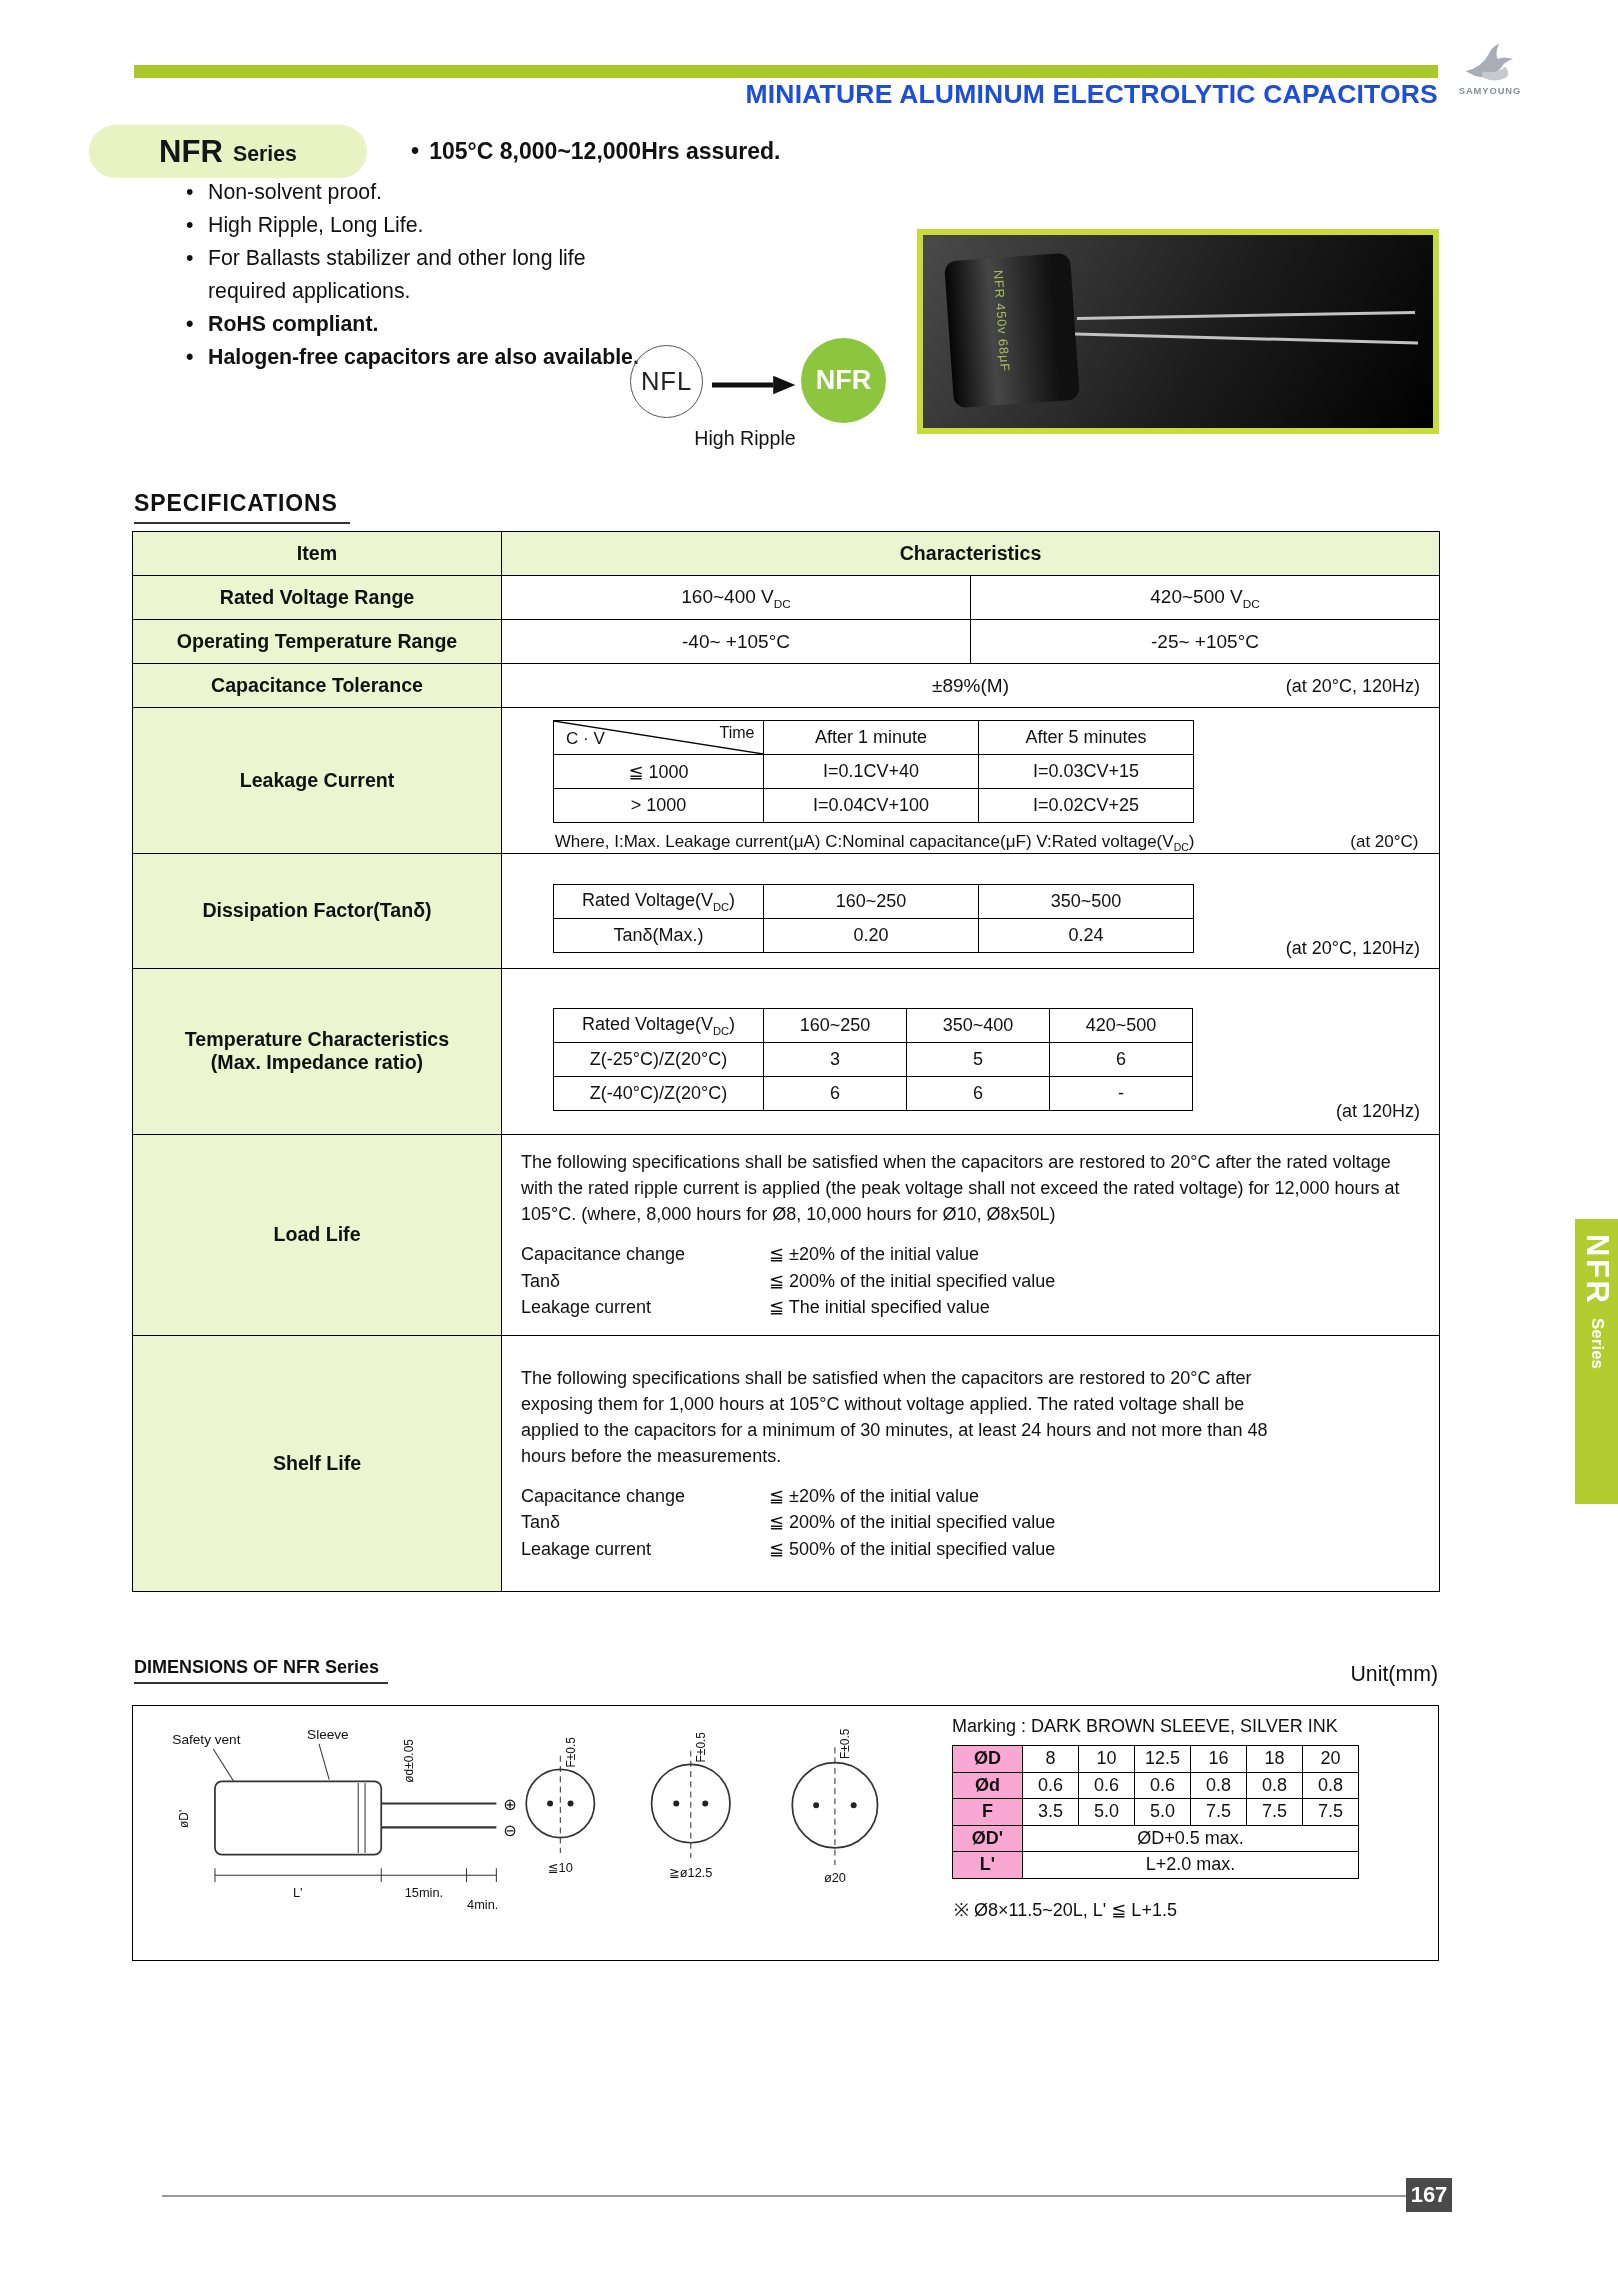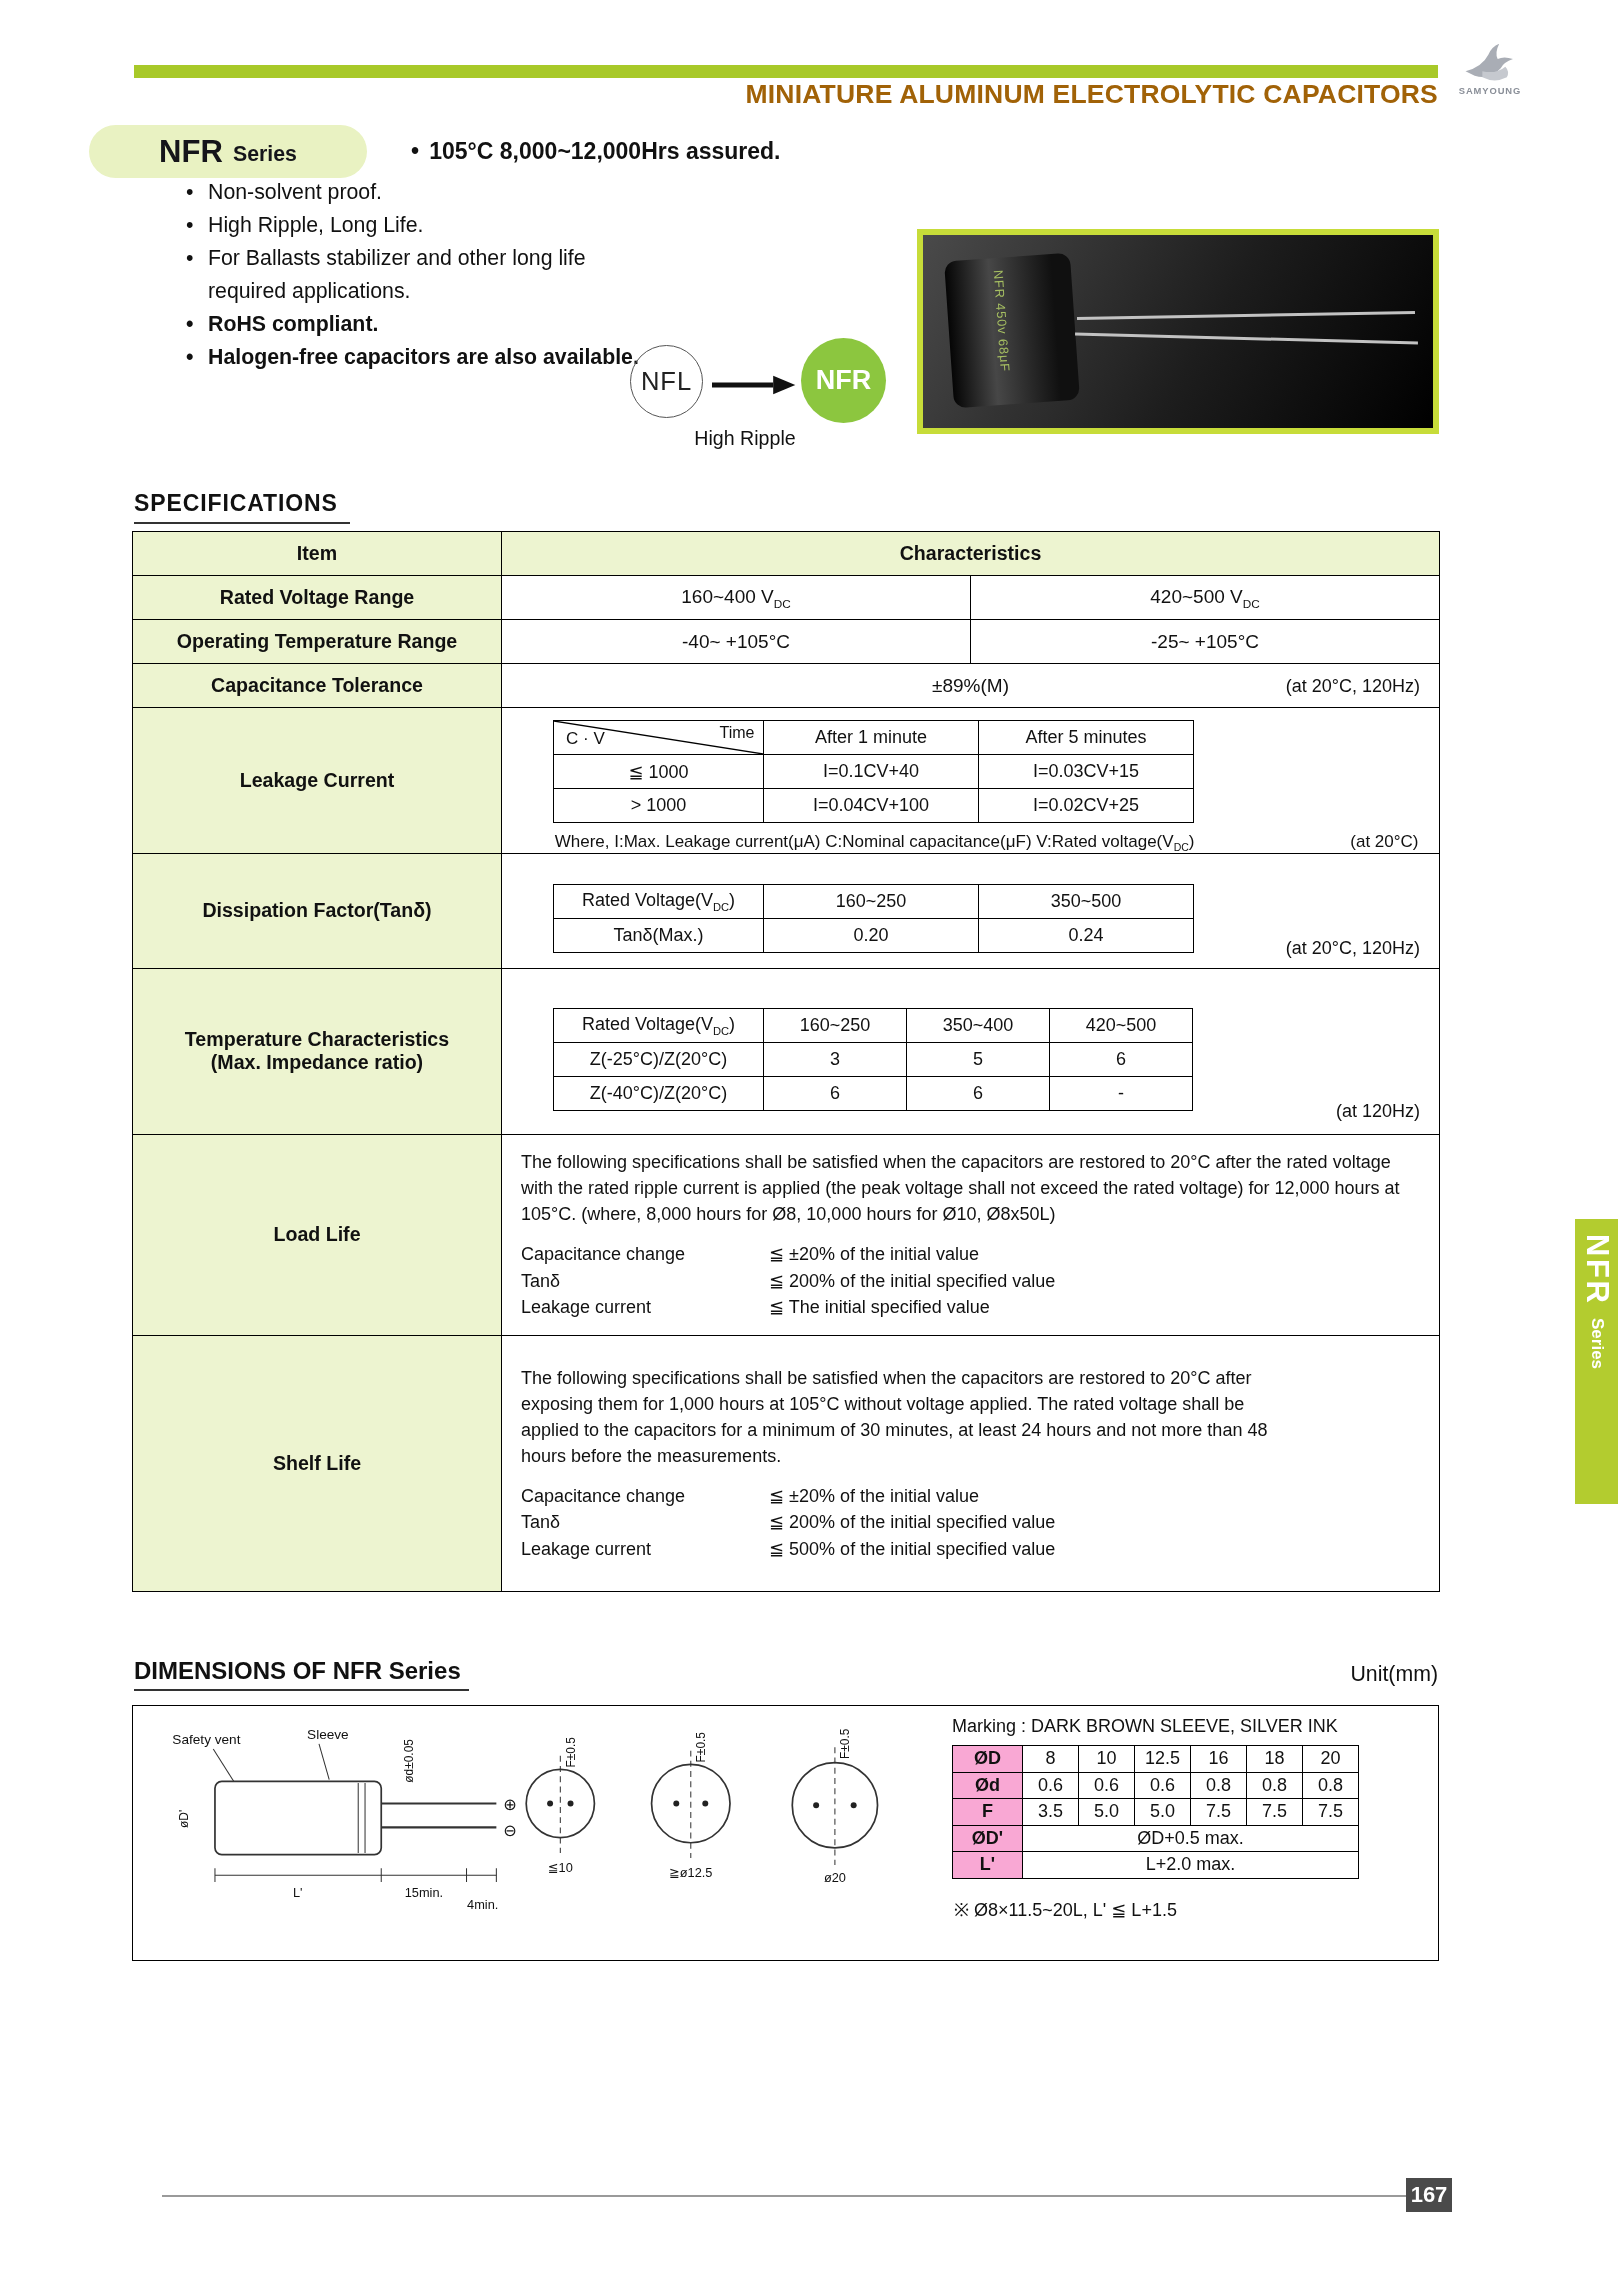--- a/index.html
+++ b/index.html
@@ -2,21 +2,21 @@
 <html style="font-size:13.7px"><head>
 <meta charset="utf-8">
 <style>
   * { box-sizing: border-box; margin:0; padding:0; }
   html,body { width:1618px; height:2273px; background:#fff; }
   body { position:relative; font-family:"Liberation Sans", sans-serif; color:#111; }
 
   
   #topbar { position:absolute; left:134px; top:65px; width:1304px; height:12.8px; background:#a8c929; }
   #header-title { position:absolute; left:341px; top:79px; width:1097px; text-align:right;
-    font-size:26.5px; font-weight:bold; color:#a16207; letter-spacing:0.2px; }
+    font-size:26.5px; font-weight:bold; color:#1d4ed8; letter-spacing:0.2px; }
   #logo { position:absolute; left:1449px; top:36px; width:82px; text-align:center; }
   #logo .brand { font-size:9.4px; font-weight:bold; color:#8a8f98; letter-spacing:0.9px; margin-top:-3.4px; }
 
   
   #series-badge { position:absolute; left:89px; top:125px; width:278px; height:53px;
     background:#e9f2c2; border-radius:27px; display:flex; align-items:center; justify-content:center; gap:10.2px; }
   #series-badge .main { font-size:31px; font-weight:bold; color:#15151a; }
   #series-badge .sub { font-size:21.3px; font-weight:bold; color:#15151a; padding-top:5.1px; }
   #headline { position:absolute; left:411px; top:138px; font-size:23px; font-weight:bold; display:flex; gap:10.2px; }
   #features { position:absolute; left:186px; top:176px; width:512px; font-size:21.3px; line-height:33px; }
@@ -39,21 +39,21 @@
     background:linear-gradient(90deg,#050505,#474747 35%,#101010 85%); transform:rotate(-4deg); }
   #photo .cap-print { position:absolute; left:46px; top:12px; writing-mode:vertical-rl; font-size:12.8px;
     color:#a6bf62; letter-spacing:0.9px; }
   #photo .lead { position:absolute; height:2.6px; background:#c2c2c2; }
   #photo .lead1 { left:154px; top:79px; width:338px; transform:rotate(-1deg); }
   #photo .lead2 { left:152px; top:102px; width:343px; transform:rotate(1.5deg); }
 
   
   #spec-title { position:absolute; left:134px; top:490px; font-size:23px; font-weight:bold;
     letter-spacing:0.9px; border-bottom:2.6px solid #333; padding:0 12px 5.1px 0; }
-  #dims-title { position:absolute; left:134px; top:1657px; font-size:24px; font-weight:bold;
+  #dims-title { position:absolute; left:134px; top:1657px; font-size:18px; font-weight:bold;
     border-bottom:2.6px solid #333; padding:0 8.5px 4.3px 0; }
   #dims-unit { position:absolute; left:1263px; top:1662px; width:175px; text-align:right; font-size:21.3px; }
 
   
   #spec-table { position:absolute; left:132px; top:531px; border-collapse:collapse; }
   #spec-table > tbody > tr > td { border:1.7px solid #000; vertical-align:middle; }
   td.item { background:#edf4d0; font-weight:bold; text-align:center; font-size:19.6px; width:369px; }
   td.head { background:#edf4d0; font-weight:bold; text-align:center; font-size:19.6px; }
   td.val { text-align:center; font-size:19px; width:469px; }
   .h52 td { height:44px; } .h170 td{ height:145px; } .h135 td{ height:115px; }

